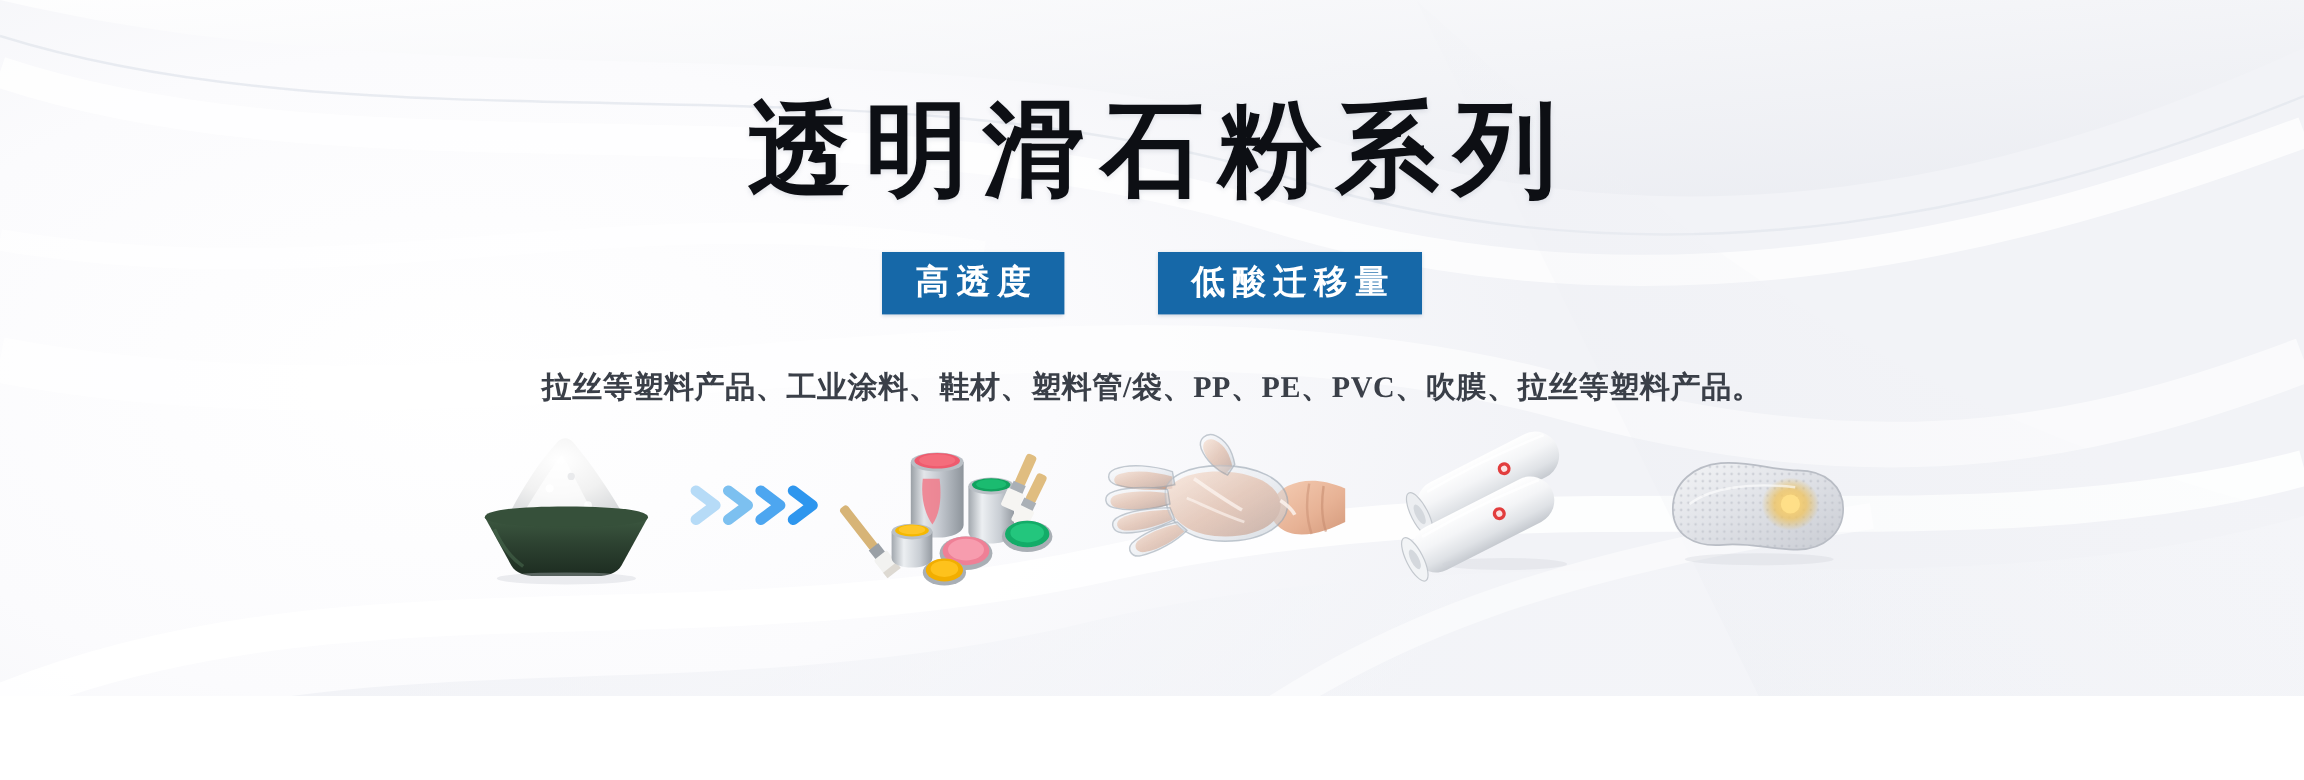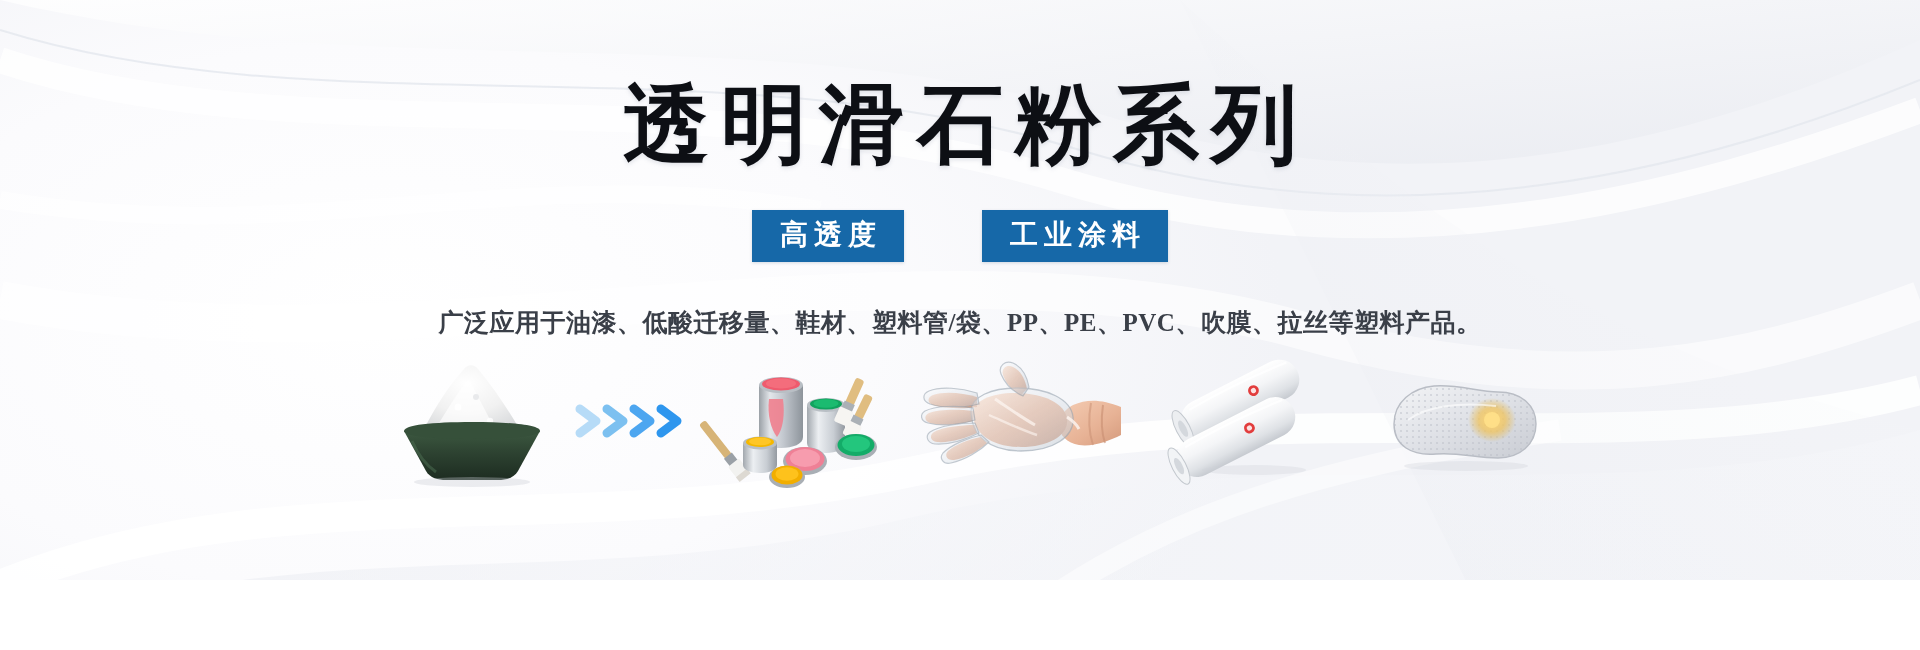--- a/index.html
+++ b/index.html
@@ -121,24 +121,24 @@
     <path d="M0,200 C300,250 520,160 820,210" fill="none" stroke="#ffffff" stroke-width="18" opacity="0.55"></path>
     <path d="M980,650 C1140,520 1300,470 1560,430" fill="none" stroke="#ffffff" stroke-width="22" opacity="0.5"></path>
   </svg>
 
   <div class="content">
 
     <div class="title">透明滑石粉系列</div>
 
     <div class="badges">
       <div class="badge">高透度</div>
-      <div class="badge">工业涂料</div>
+      <div class="badge">低酸迁移量</div>
     </div>
 
-    <div class="subtitle">广泛应用于油漆、低酸迁移量、鞋材、塑料管/袋、PP、PE、PVC、吹膜、拉丝等塑料产品。</div>
+    <div class="subtitle">拉丝等塑料产品、工业涂料、鞋材、塑料管/袋、PP、PE、PVC、吹膜、拉丝等塑料产品。</div>
 
     <div class="products">
 
       <div class="prod p-powder">
         <svg width="200" height="125" viewBox="0 0 200 125">
           <defs>
             <linearGradient id="bowlG" x1="0" y1="0" x2="0" y2="1">
               <stop offset="0%" stop-color="#3c5840"></stop>
               <stop offset="45%" stop-color="#2d4231"></stop>
               <stop offset="100%" stop-color="#1d2c21"></stop>

